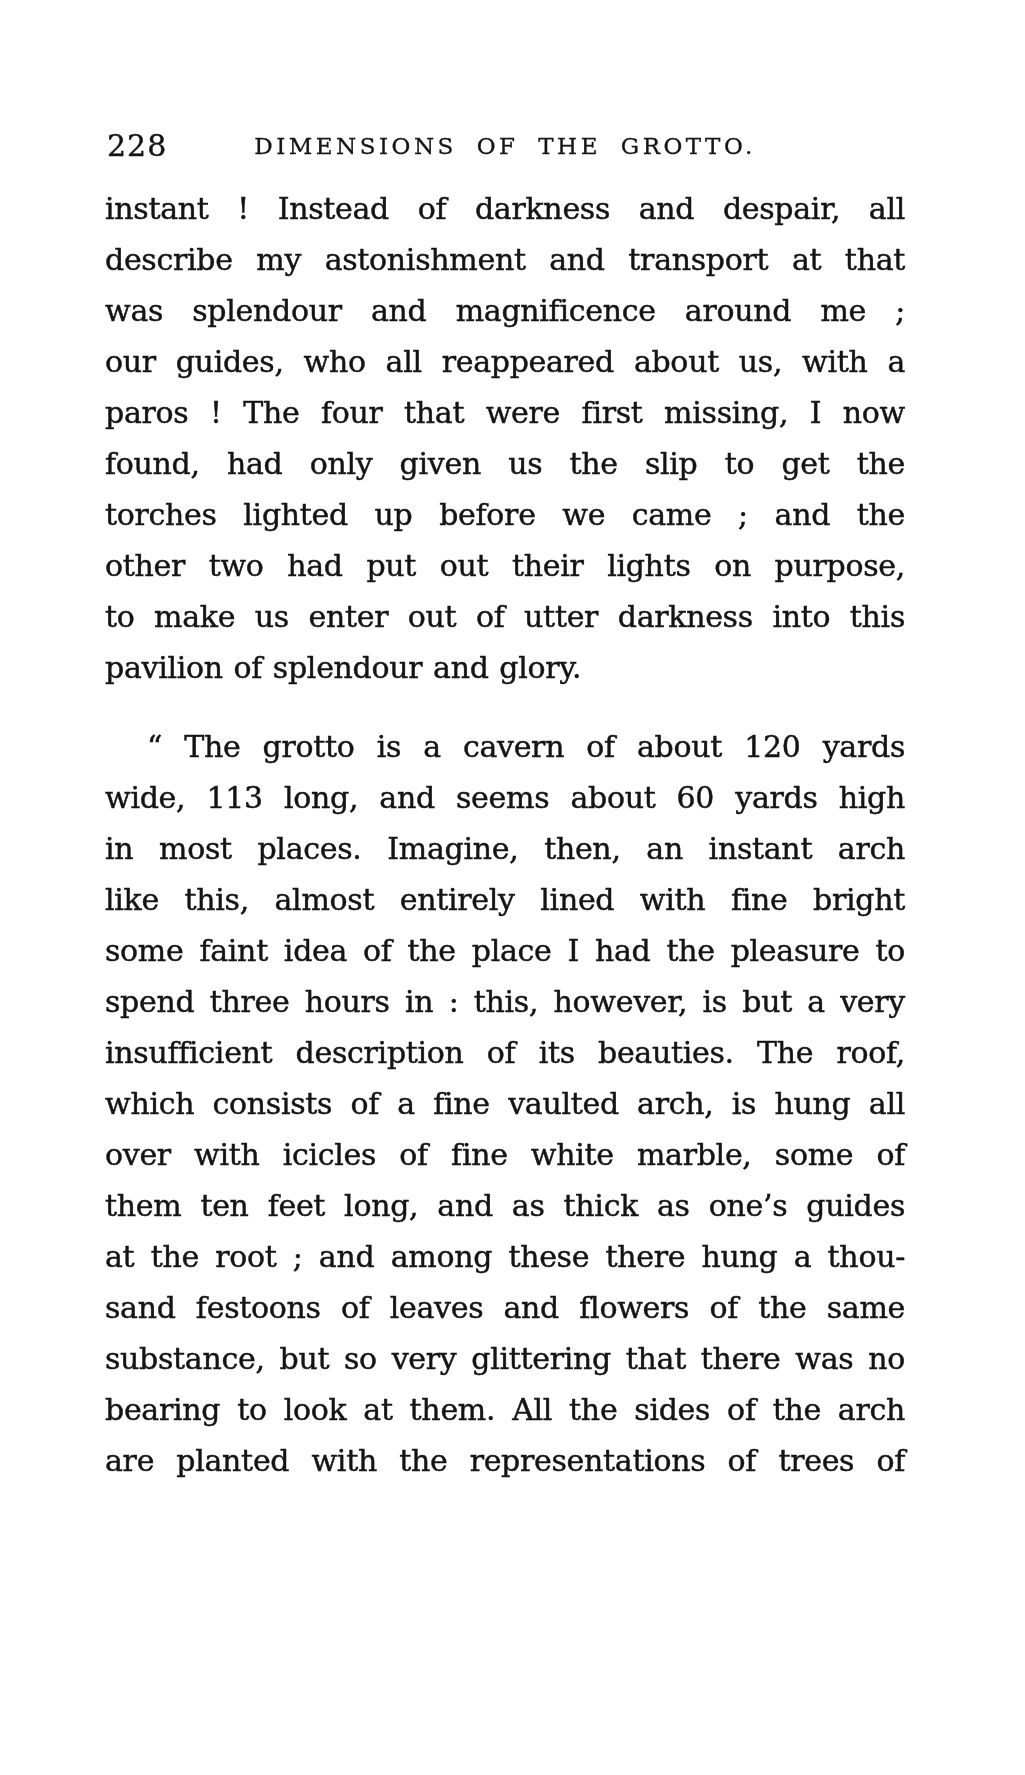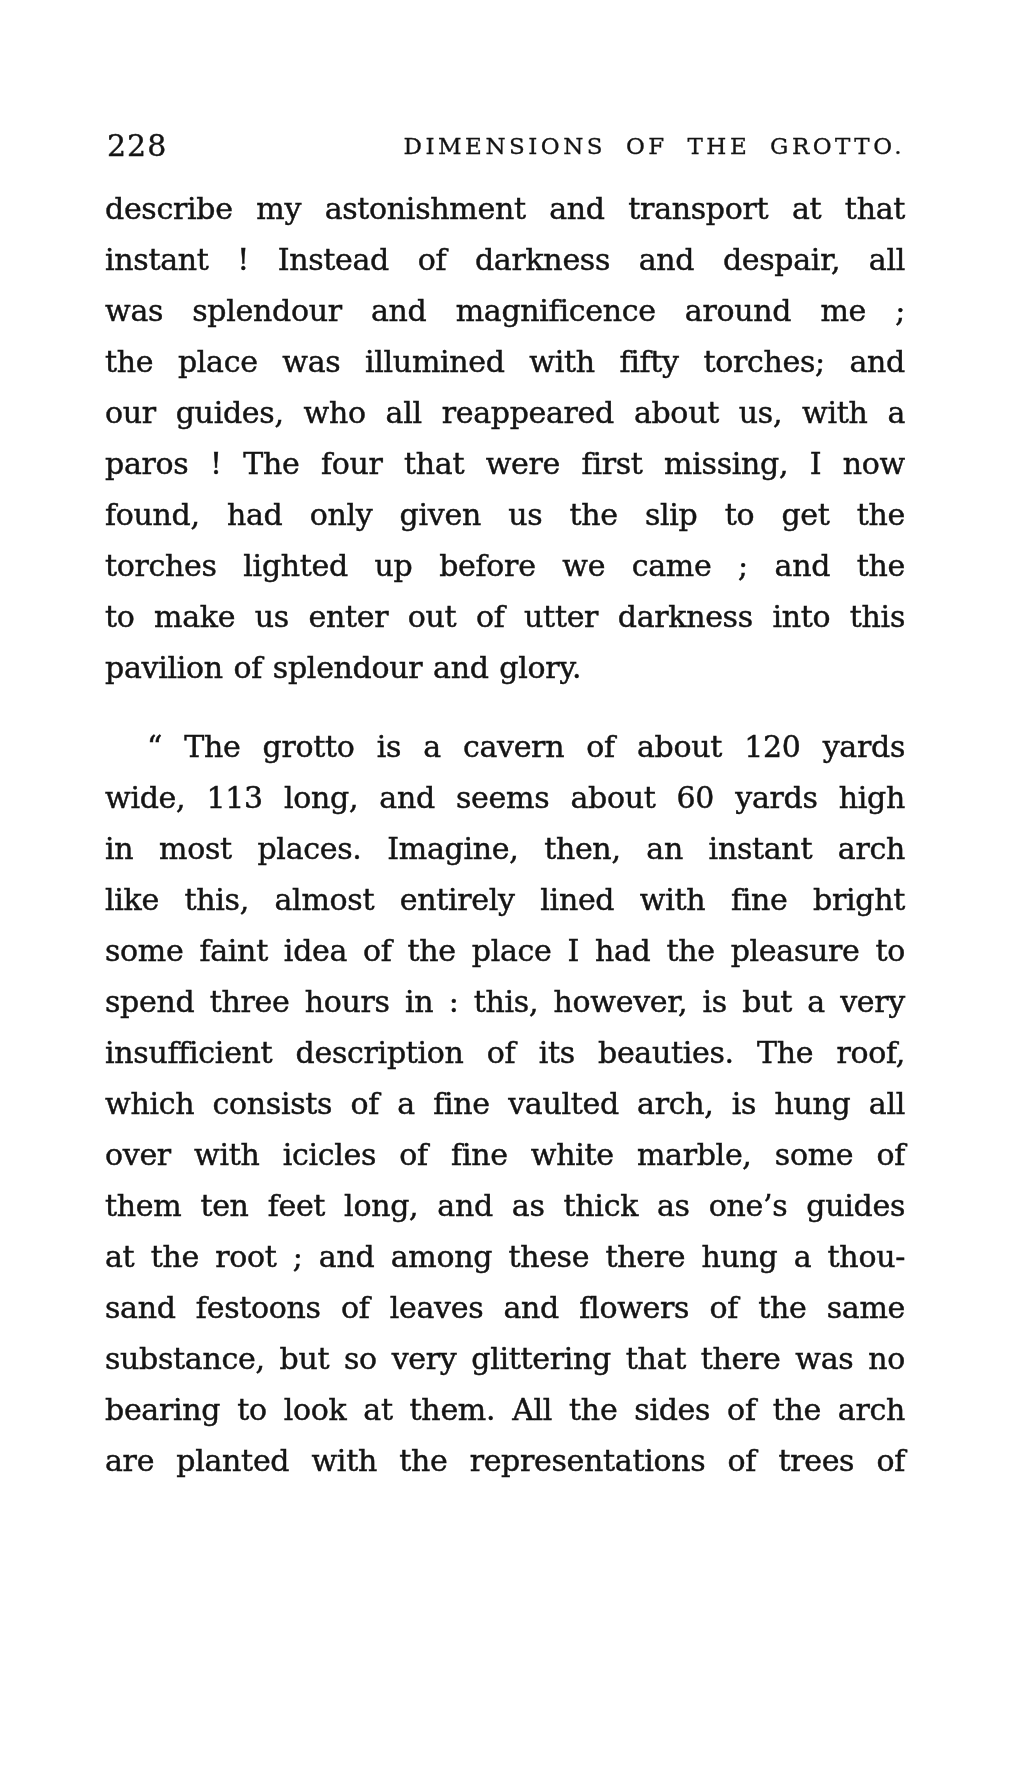--- a/index.html
+++ b/index.html
@@ -35,21 +35,21 @@
     top: 0;
     font-size: 30px;
     letter-spacing: 1px;
     -webkit-text-stroke: 0.4px #141414;
   }
   .running-title {
     position: absolute;
     left: 0;
     right: 0;
     top: 5px;
-    text-align: right;
+    text-align: center;
     font-size: 23px;
     letter-spacing: 3.5px;
     word-spacing: 9px;
     -webkit-text-stroke: 0.3px #141414;
   }
   .page-body {
     position: absolute;
     left: 105px;
     top: 183px;
     width: 800px;
@@ -75,28 +75,28 @@
 </style>
 </head>
 <body>
 
 <div class="page">
   <div class="page-header">
     <span class="page-number">228</span>
     <span class="running-title">DIMENSIONS OF THE GROTTO.</span>
   </div>
   <div class="page-body">
+      <div class="line">instant !  Instead of darkness and despair, all</div>
       <div class="line">describe my astonishment and transport at that</div>
-      <div class="line">instant !  Instead of darkness and despair, all</div>
       <div class="line">was splendour and magnificence around me ;</div>
-      <div class="line">the place was illumined with fifty torches; and</div>
       <div class="line">our guides, who all reappeared about us, with a</div>
       <div class="line">paros !  The four that were first missing, I now</div>
       <div class="line">found, had only given us the slip to get the</div>
       <div class="line">torches lighted up before we came ; and the</div>
+      <div class="line">other two had put out their lights on purpose,</div>
       <div class="line">to make us enter out of utter darkness into this</div>
       <div class="line no-just">pavilion of splendour and glory.</div>
       <div class="line indent">“ The grotto is a cavern of about 120 yards</div>
       <div class="line">wide, 113 long, and seems about 60 yards high</div>
       <div class="line">in most places.  Imagine, then, an instant arch</div>
       <div class="line">like this, almost entirely lined with fine bright</div>
       <div class="line">some faint idea of the place I had the pleasure to</div>
       <div class="line">spend three hours in : this, however, is but a very</div>
       <div class="line">insufficient description of its beauties.  The roof,</div>
       <div class="line">which consists of a fine vaulted arch, is hung all</div>

